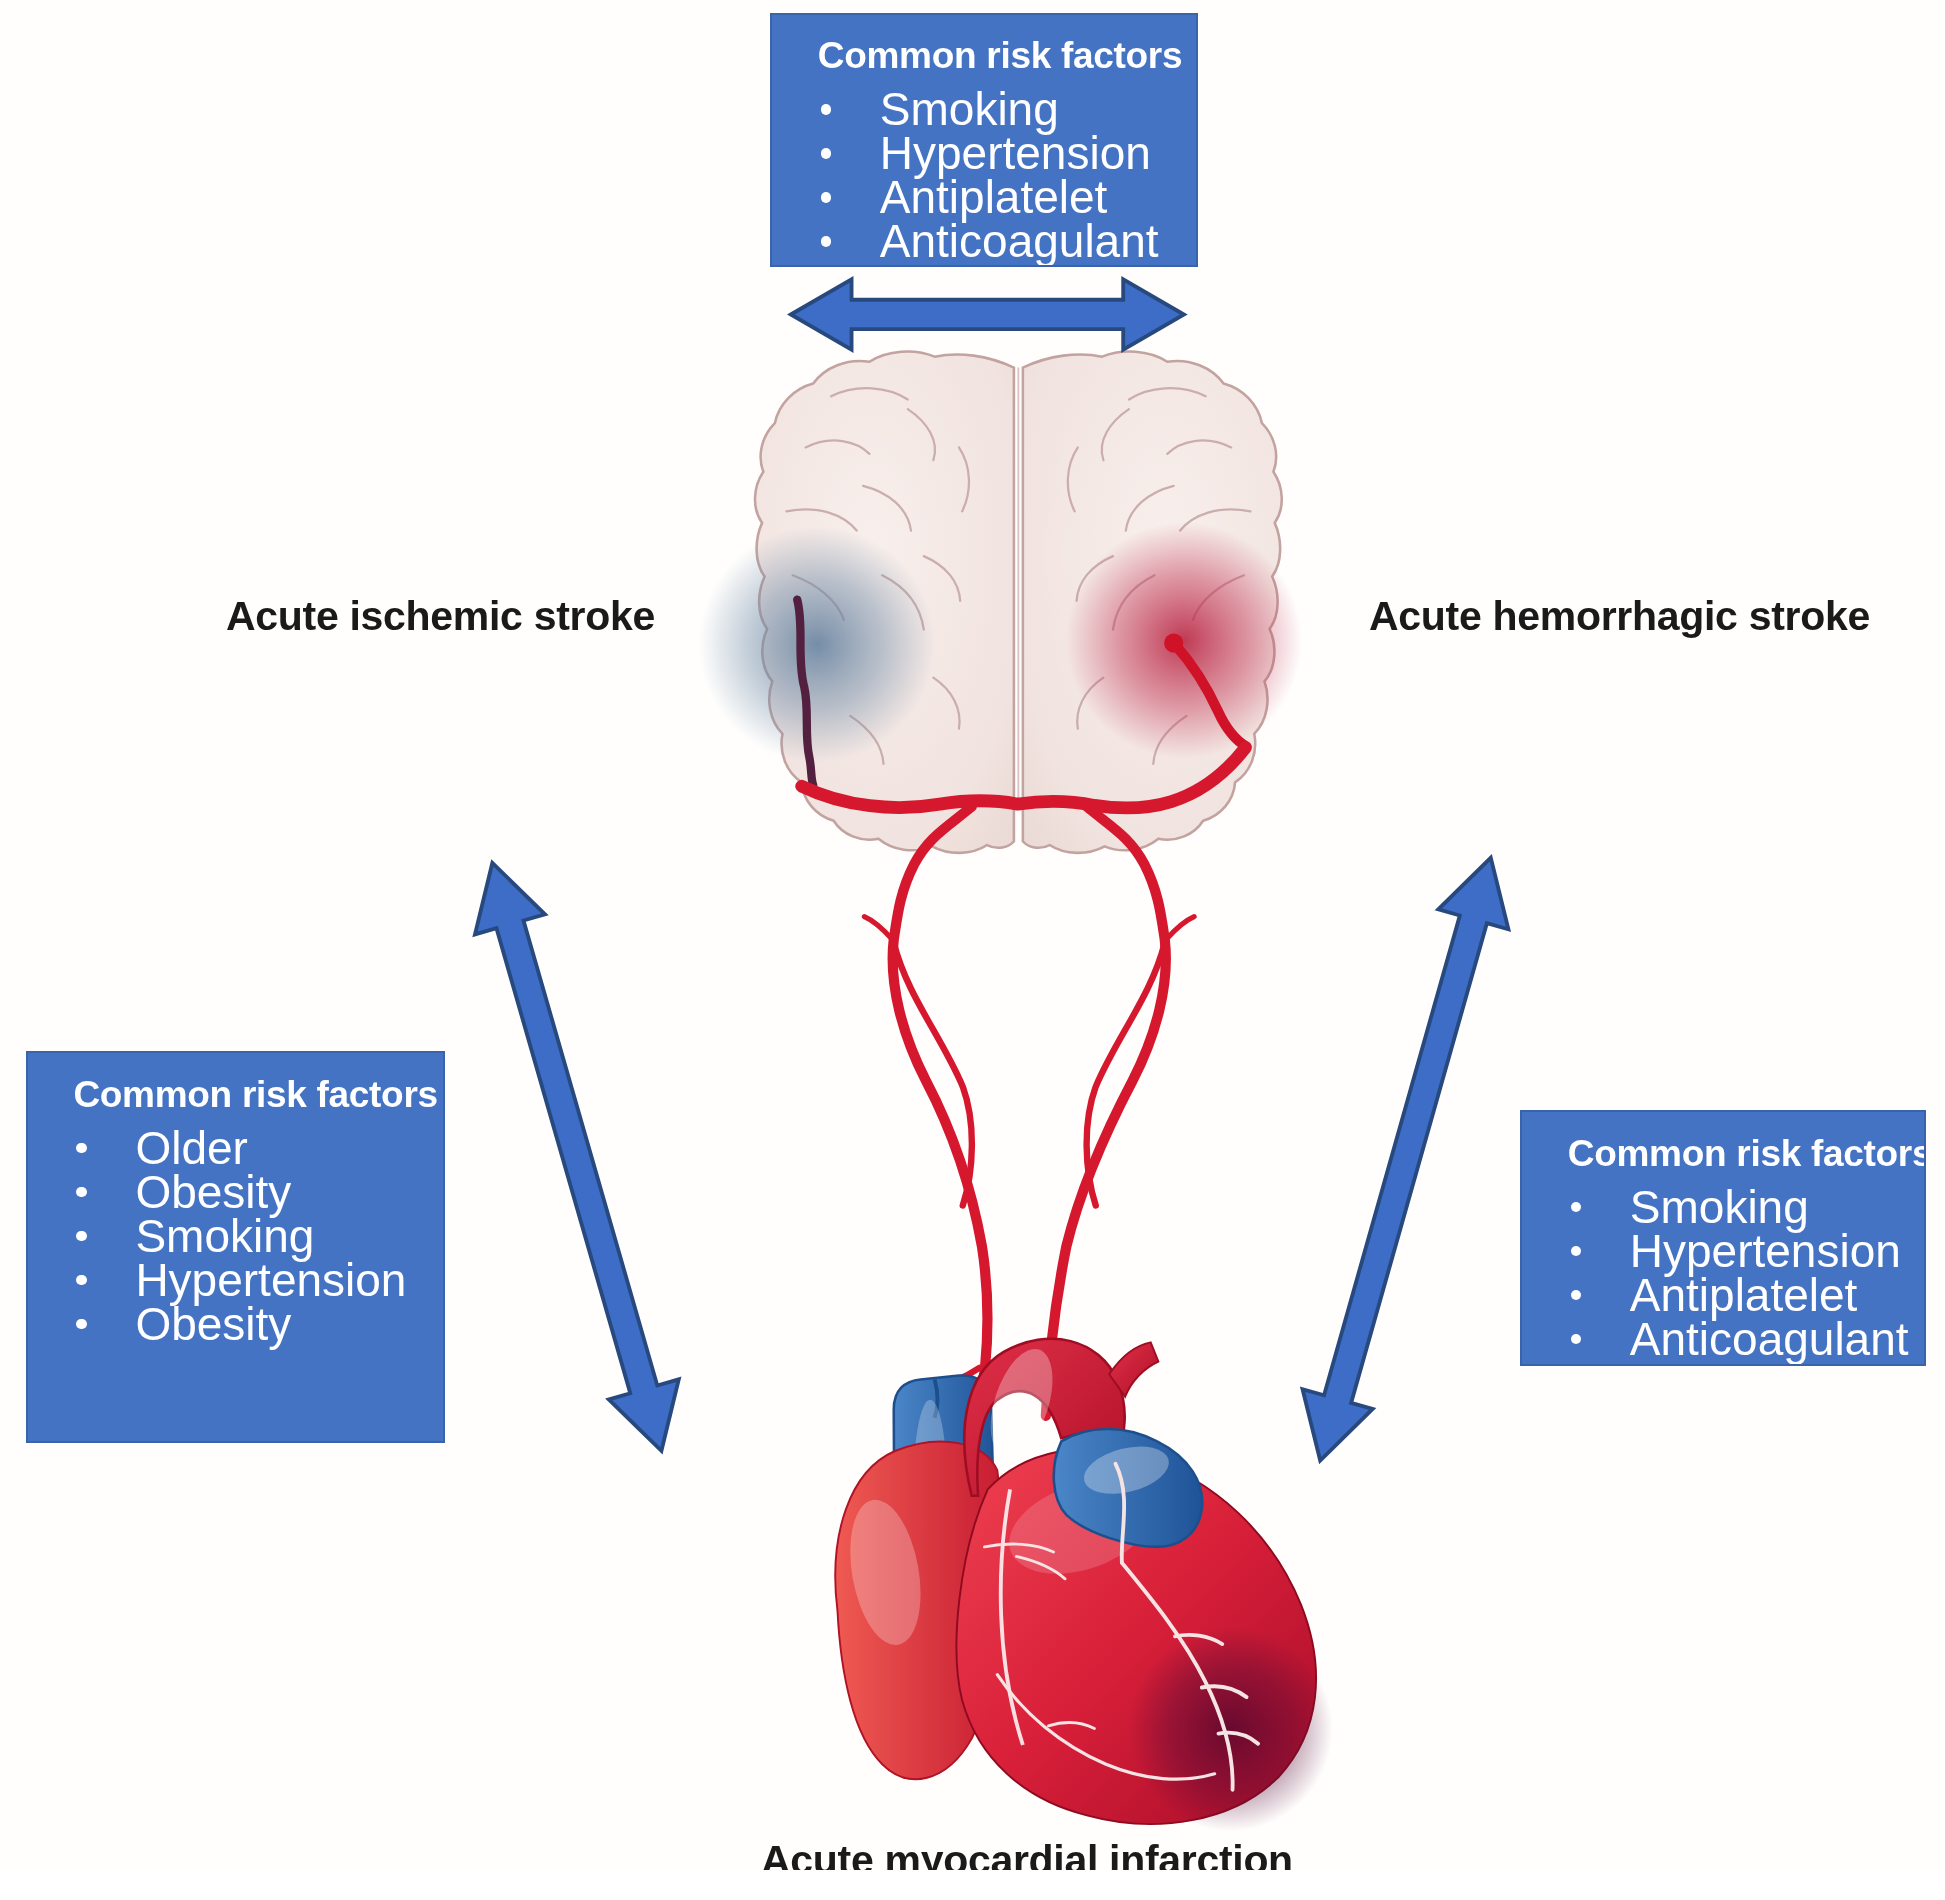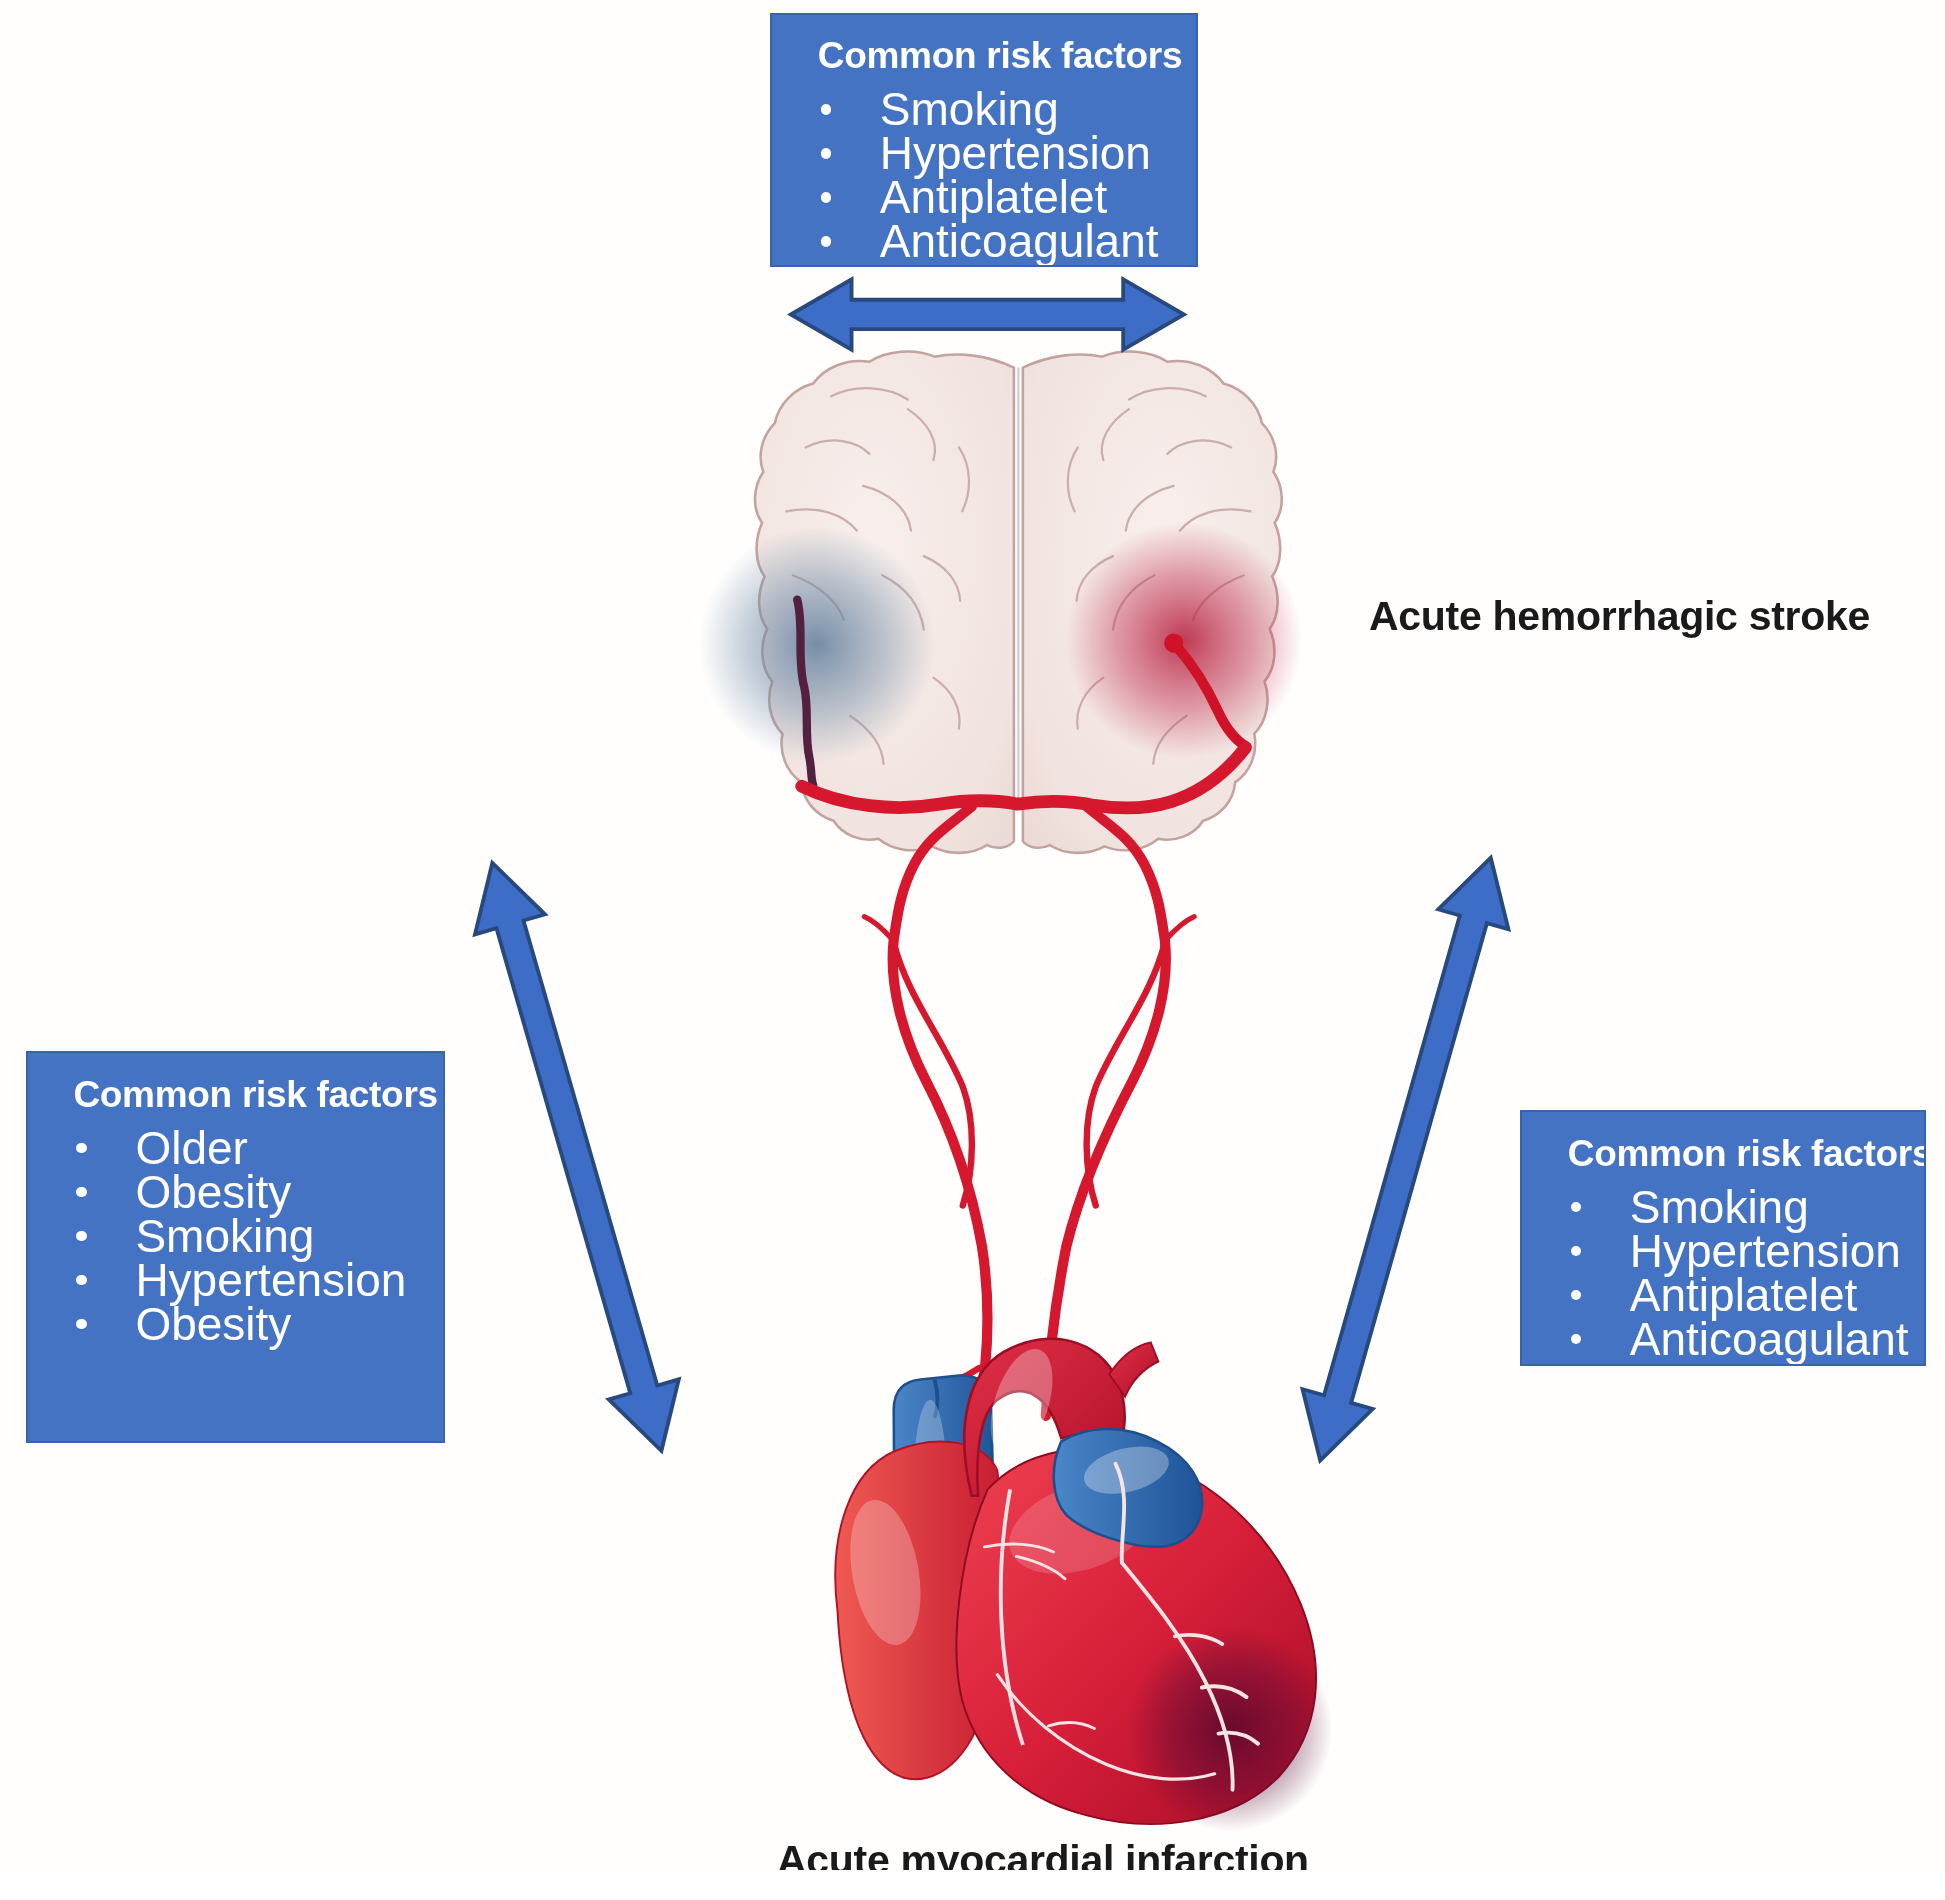--- a/index.html
+++ b/index.html
@@ -259,17 +259,18 @@
   <div class="riskbox" style="left:1520px;top:1110px;width:406px;height:256px;">
     <div class="riskbox-title">Common risk factors</div>
     <ul class="riskbox-list">
       <li><span>Smoking</span></li>
       <li><span>Hypertension</span></li>
       <li><span>Antiplatelet</span></li>
       <li><span>Anticoagulant</span></li>
     </ul>
   </div>
 
+  <div class="fig-label" style="left:217px;top:593px;width:447px;">Acute ischemic stroke</div>
   <div class="fig-label" style="left:1369px;top:593px;width:499px;">Acute hemorrhagic stroke</div>
-  <div class="fig-label" style="left:777px;top:1837px;width:511px;">Acute myocardial infarction</div>
+  <div class="fig-label" style="left:761px;top:1837px;width:511px;">Acute myocardial infarction</div>
 
 </div>
 
 
 </body></html>

